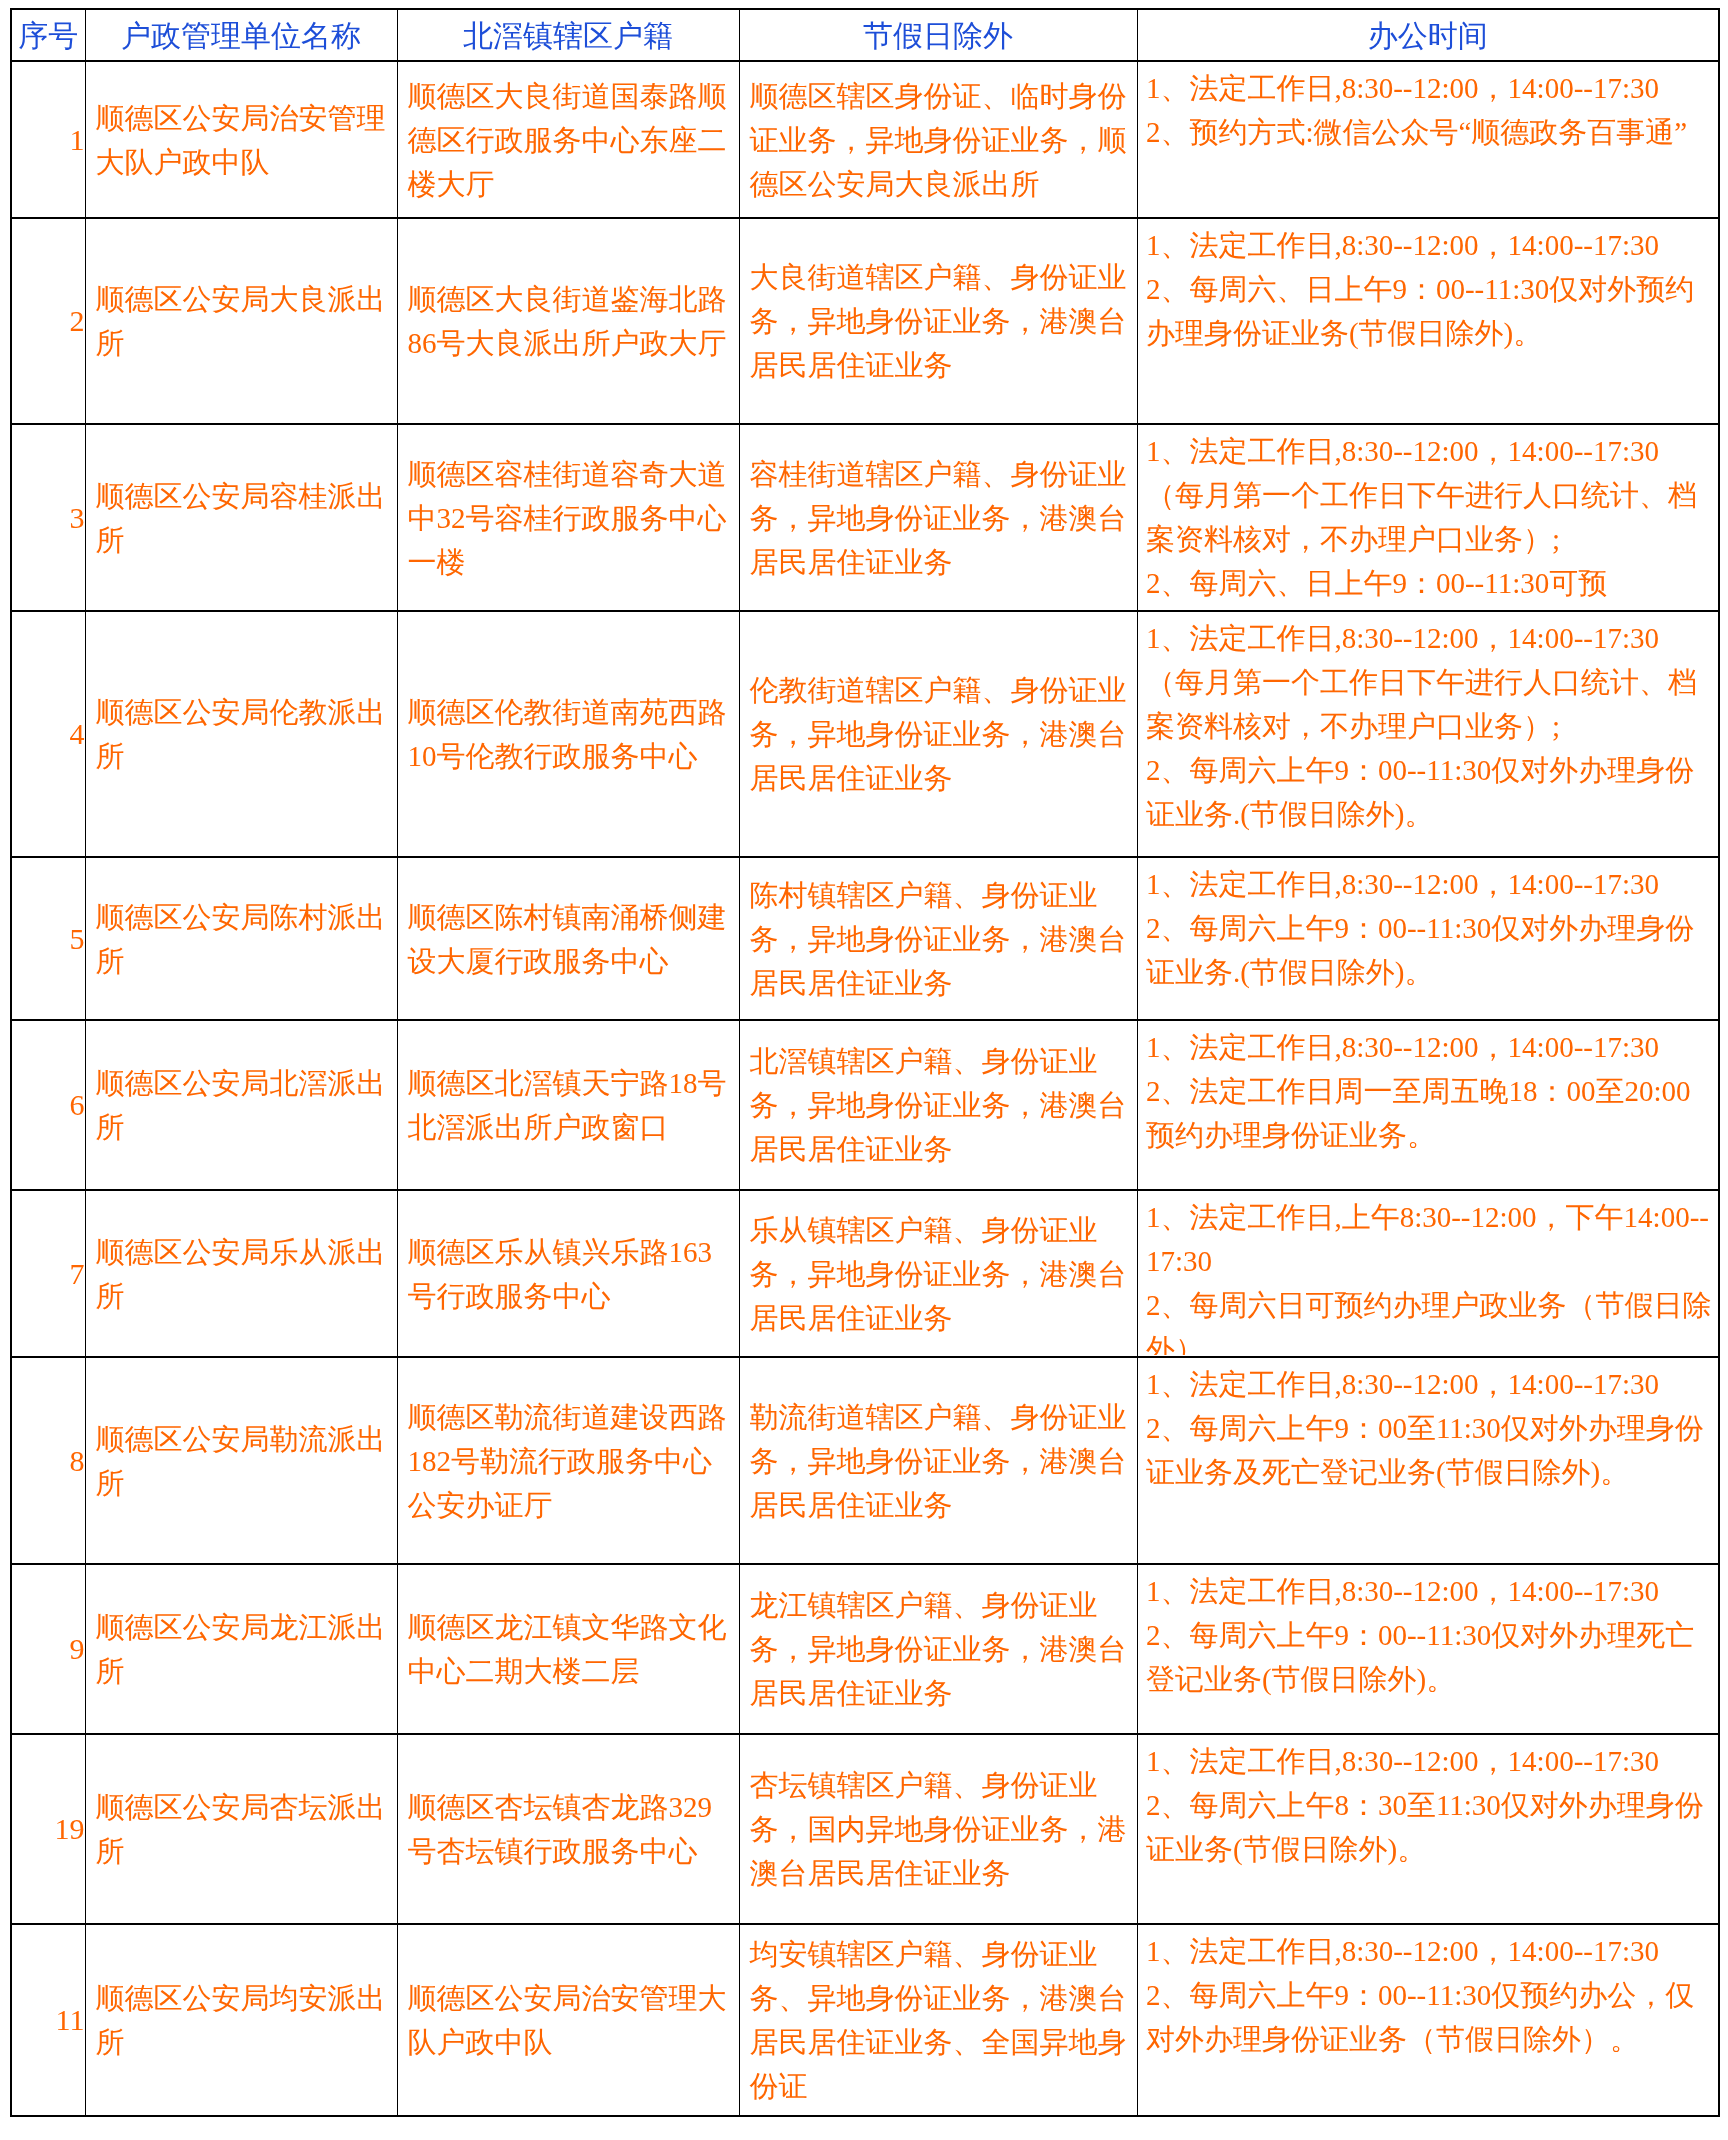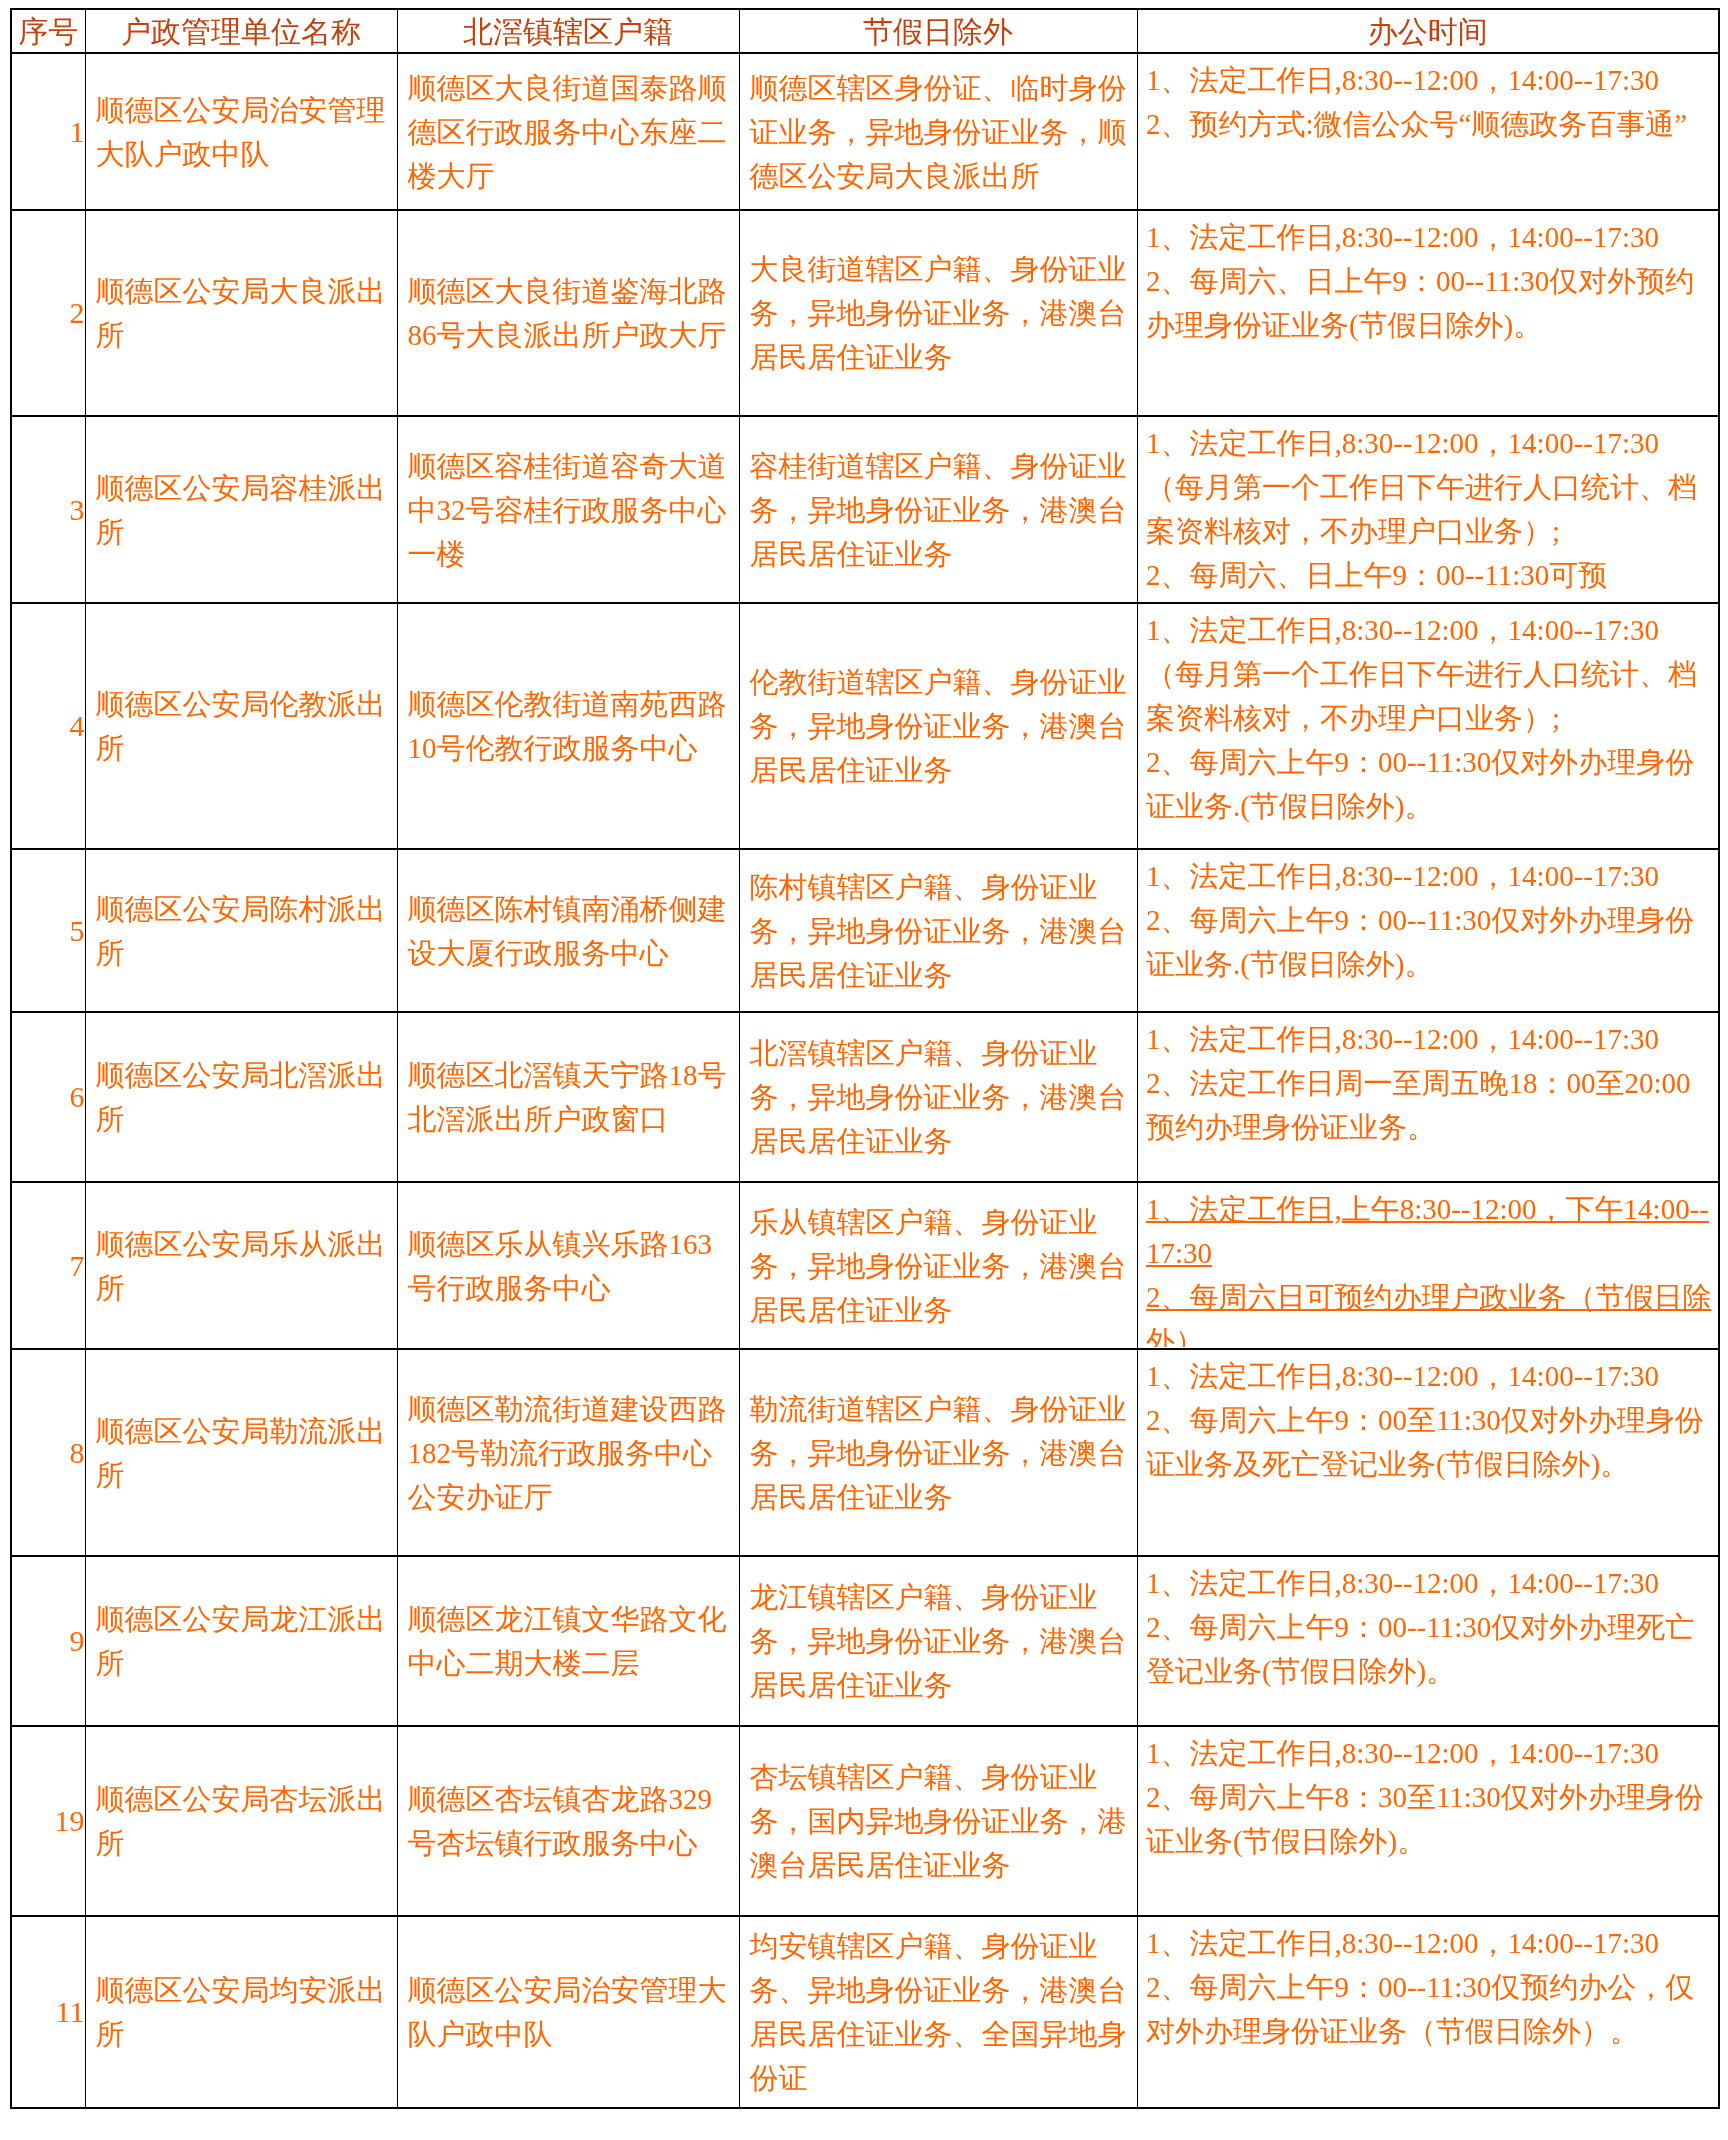--- a/index.html
+++ b/index.html
@@ -27,25 +27,25 @@
     border-top-width:2.5px;
     border-bottom-width:2.5px;
     box-sizing:border-box;
     padding:0;
     overflow:hidden;
   }
   table.grid{border:2.5px solid #000000;}
   th{
     font-size:30px;
     font-weight:normal;
-    color:#c2410c;
+    color:#1d4ed8;
     text-align:center;
     vertical-align:middle;
     line-height:39px;
-    height:44px;
+    height:52px;
   }
   td{
     font-size:29px;
     line-height:44px;
     color:#ff6600;
     vertical-align:middle;
     word-break:break-all;
   }
   td.no{
     text-align:right;
@@ -61,21 +61,21 @@
     white-space:pre-line;
     overflow:hidden;
   }
   
   tr.r1{height:157px;}  tr.r1 .clip{height:150px;}
   tr.r2{height:206px;}  tr.r2 .clip{height:199px;}
   tr.r3{height:187px;}  tr.r3 .clip{height:180px;}
   tr.r4{height:246px;}  tr.r4 .clip{height:239px;}
   tr.r5{height:163px;}  tr.r5 .clip{height:156px;}
   tr.r6{height:170px;}  tr.r6 .clip{height:163px;}
-  tr.r7{height:167px;}  tr.r7 .clip{height:160px;text-decoration:underline;}
+  tr.r7{height:167px;}  tr.r7 .clip{height:160px;}
   tr.r8{height:207px;}  tr.r8 .clip{height:201px;}
   tr.r9{height:170px;}  tr.r9 .clip{height:163px;}
   tr.r10{height:190px;} tr.r10 .clip{height:183px;}
   tr.r11{height:192px;} tr.r11 .clip{height:186px;}
 </style>
 </head>
 <body>
 
 <div class="sheet">
   <table class="grid">

